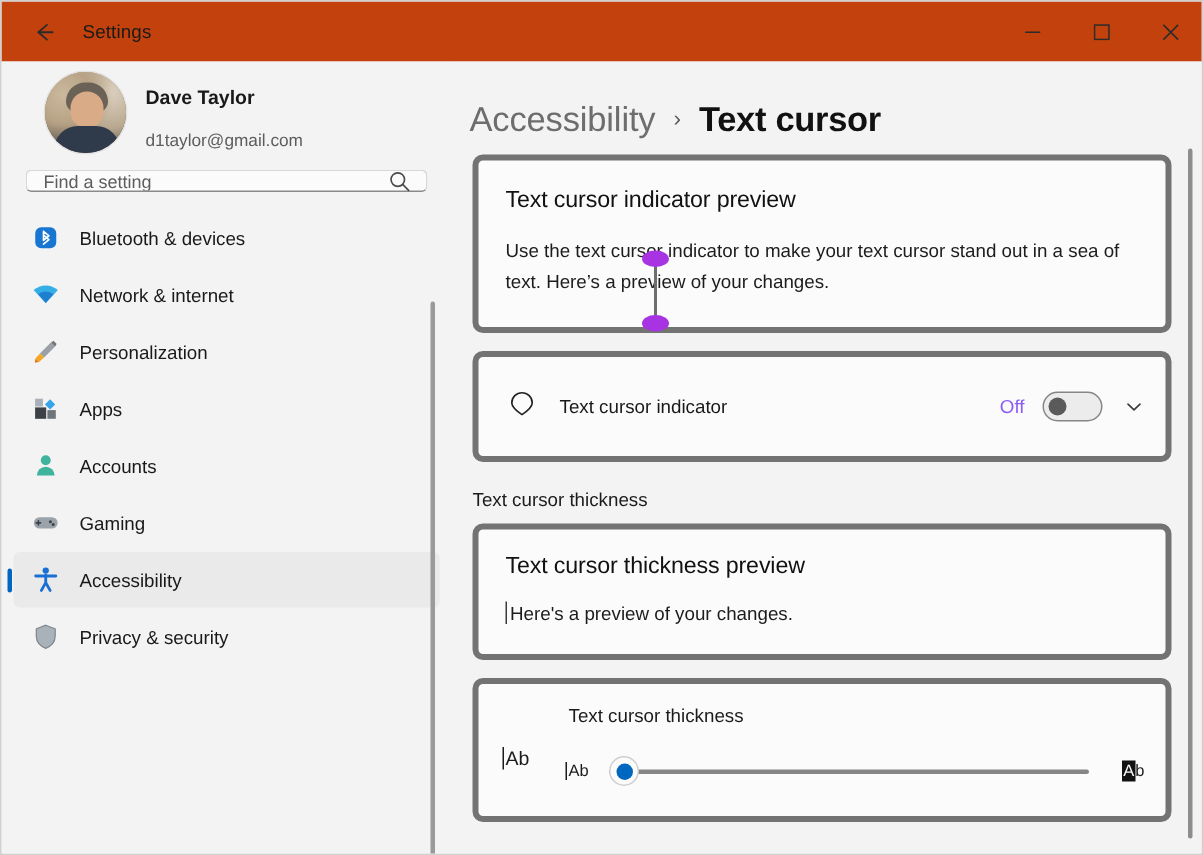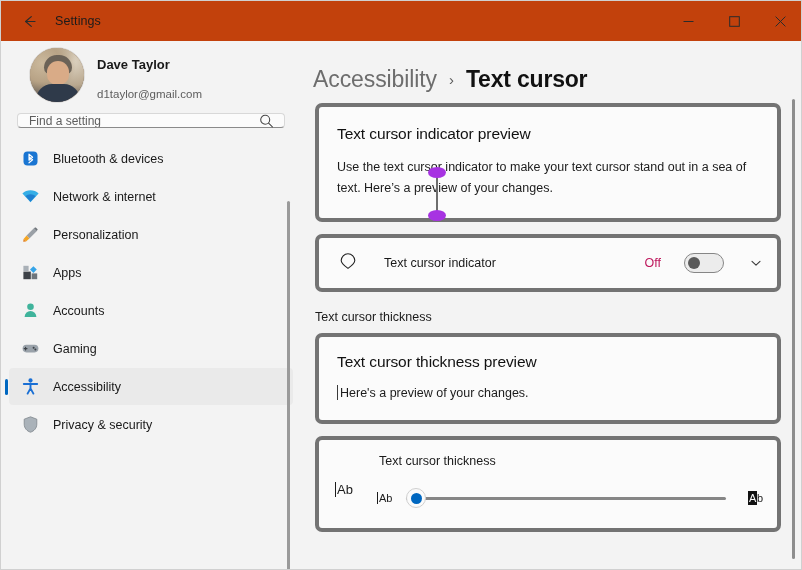--- a/index.html
+++ b/index.html
@@ -250,29 +250,28 @@
     left: 2px;
     width: 18px; height: 11px;
     border-radius: 50%;
     background: #a733e2;
   }
   .cursor-indicator .cap.top { top: 2px; }
   .cursor-indicator .cap.bot { top: 45px; }
 
   .row-card {
     margin-top: 12px;
-    height: 58px;
+    height: 74px;
     display: flex;
     align-items: center;
     padding: 0 14px 0 16px;
-    gap: 11px;
   }
   .row-ico { width: 26px; display: flex; align-items: center; justify-content: center; flex: none; }
   .row-label { font-size: 12.5px; color: #191919; margin-left: 12px; flex: 1; }
-  .row-state { font-size: 12.5px; color: #be185d; margin-right: 12px; }
+  .row-state { font-size: 12.5px; color: #8b5cf6; margin-right: 12px; }
   .toggle {
     width: 40px; height: 20px;
     border-radius: 10px;
     border: 1px solid #868686;
     background: #ececec;
     position: relative;
     flex: none;
   }
   .toggle .knob {
     position: absolute;

